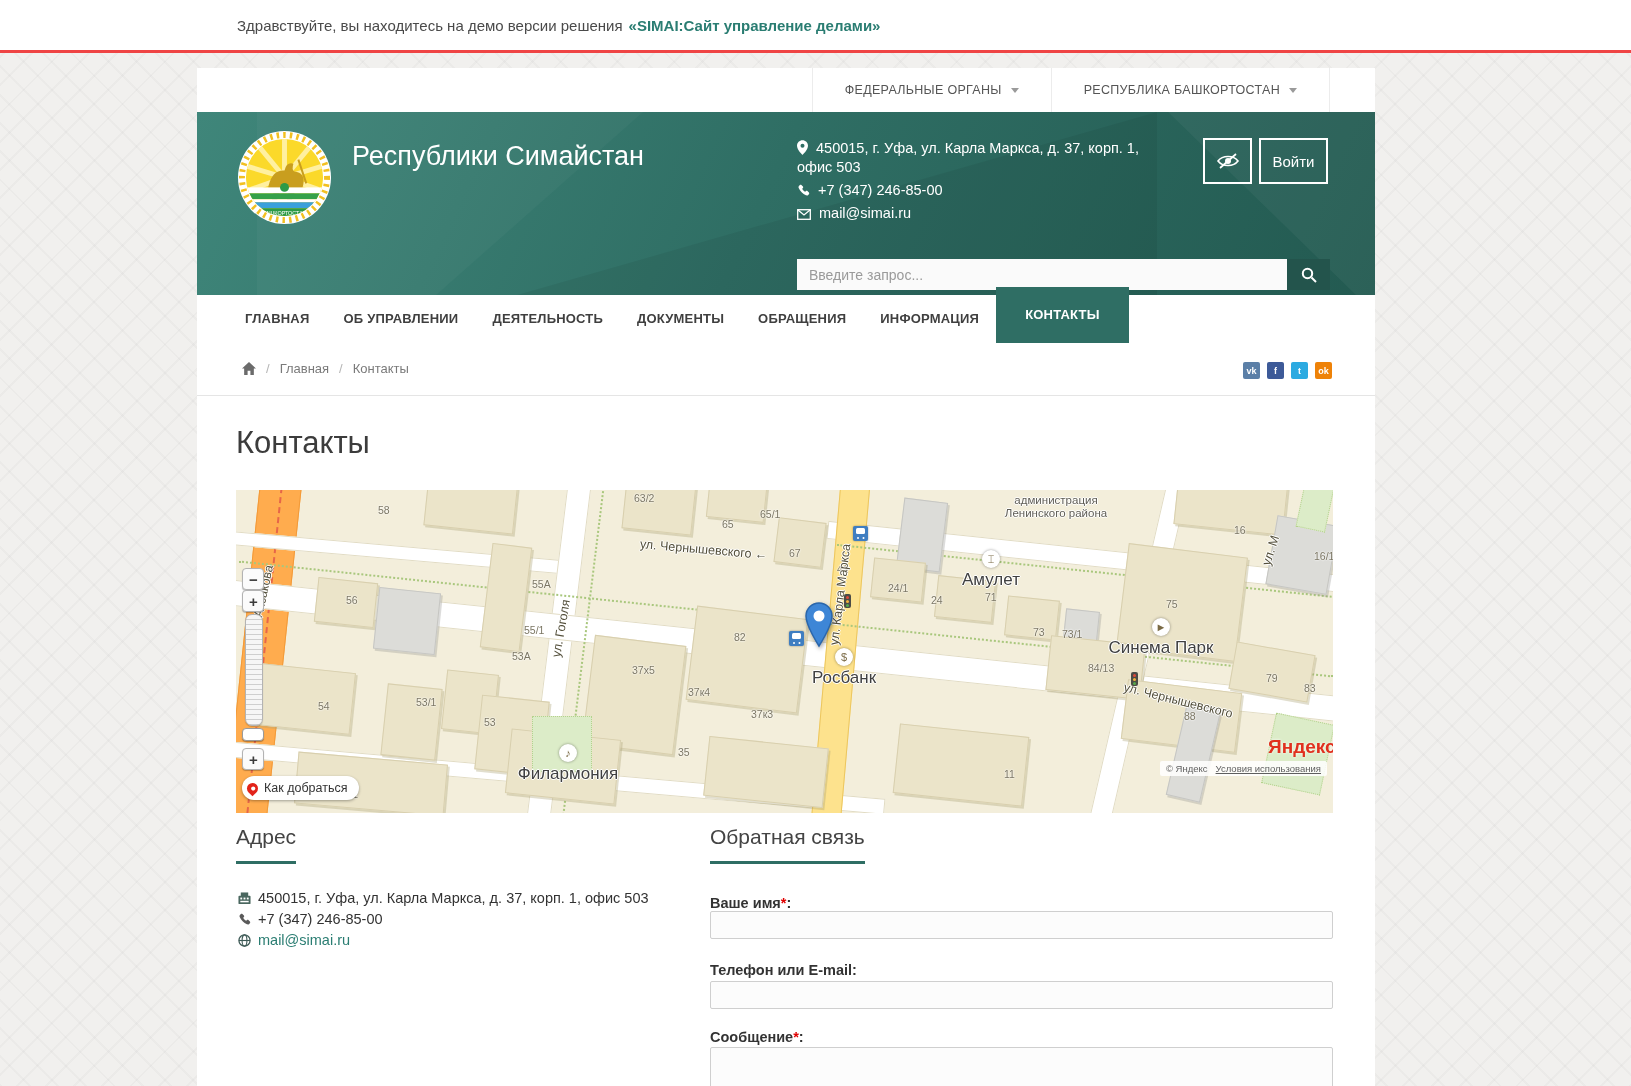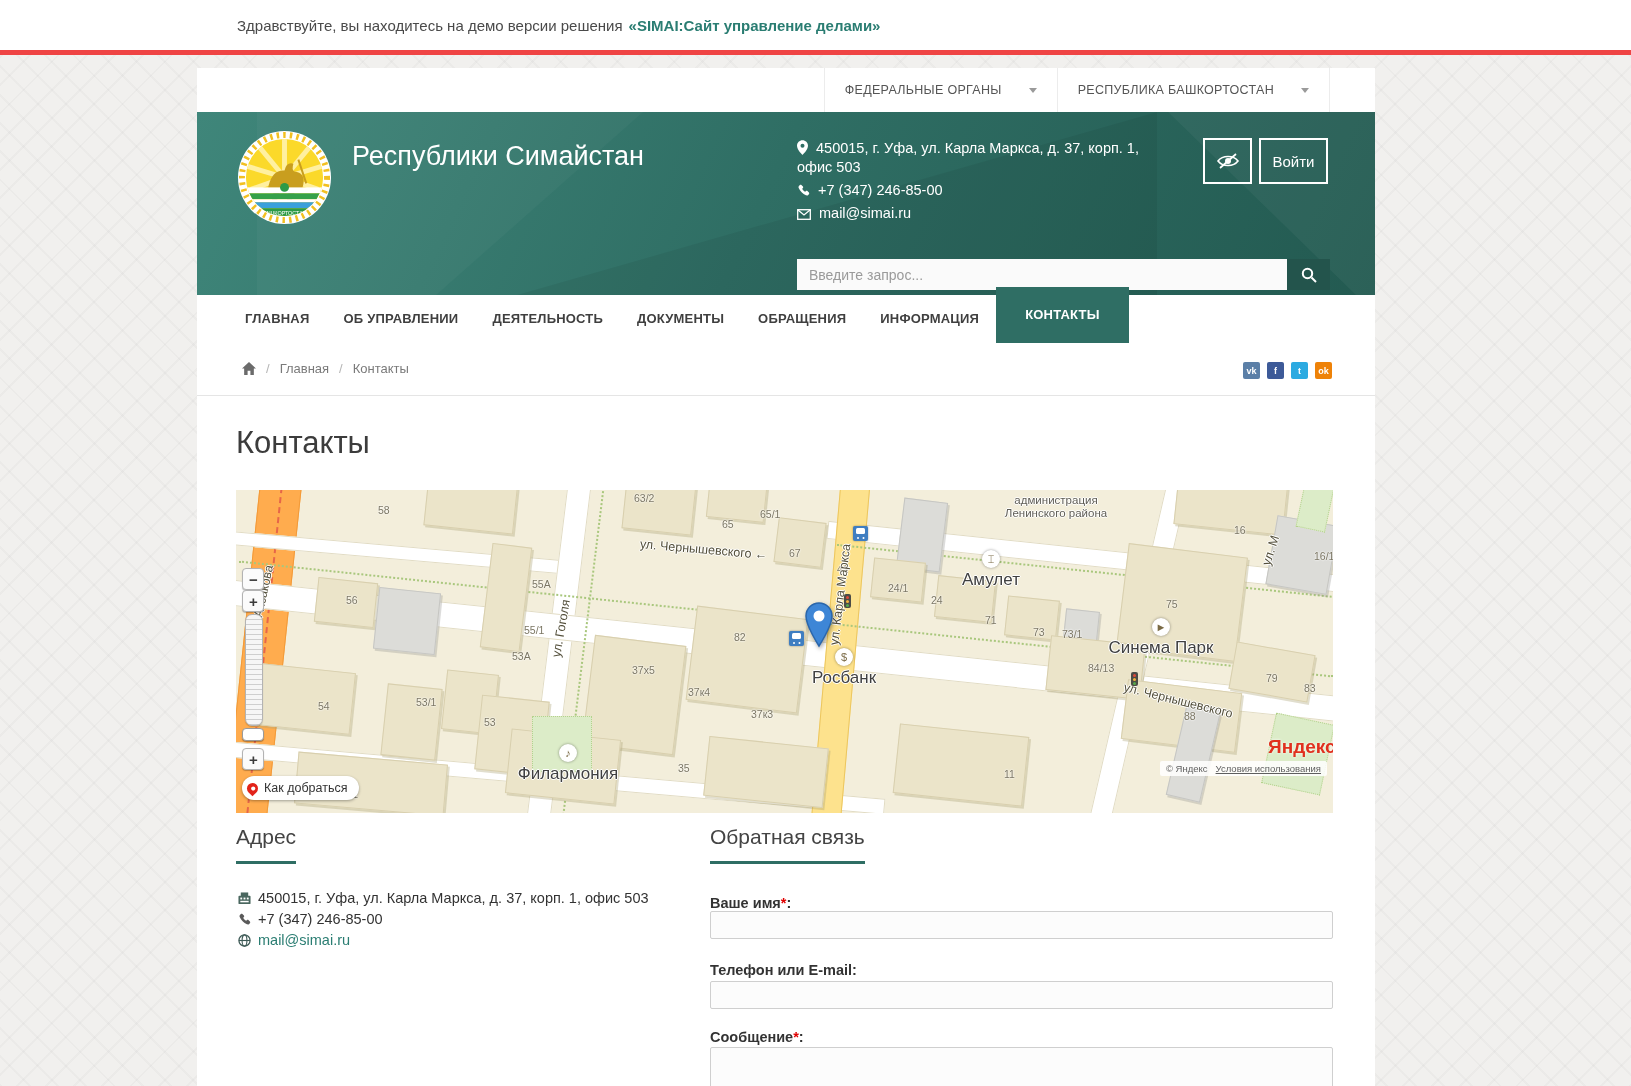--- a/index.html
+++ b/index.html
@@ -5,31 +5,31 @@
   html,body{margin:0;padding:0;}
   body{
     width:1631px;height:1086px;overflow:hidden;position:relative;
     font-family:"Liberation Sans",sans-serif;color:#333;
     background-color:#f1f0ee;
     background-image:
       repeating-linear-gradient(45deg, rgba(0,0,0,0.022) 0 2px, transparent 2px 20px),
       repeating-linear-gradient(-45deg, rgba(0,0,0,0.022) 0 2px, transparent 2px 20px);
   }
   
-  .demo-bar{position:absolute;left:0;top:0;width:100%;height:50px;background:#fff;border-bottom:5px solid #ef4444;z-index:20;}
+  .demo-bar{position:absolute;left:0;top:0;width:100%;height:50px;background:#fff;border-bottom:3px solid #ef4444;z-index:20;}
   .demo-inner{position:absolute;left:197px;width:1178px;height:50px;box-sizing:border-box;padding:0 43px 0 40px;display:flex;align-items:center;}
   .demo-msg{font-size:15px;color:#4a4a4a;white-space:nowrap;}
   .demo-link{font-size:15px;font-weight:bold;color:#2a7d72;margin-left:6px;white-space:nowrap;cursor:pointer;}
   .demo-btns{margin-left:auto;display:flex;gap:25px;}
   .ybtn{background:#f3ac02;border:1px solid #dd9c00;border-radius:3px;color:#fff;font-size:14px;font-family:inherit;padding:8px 15px;cursor:pointer;white-space:nowrap;}
   
   .page-col{position:absolute;left:197px;top:68px;width:1178px;height:1018px;background:#fff;overflow:hidden;}
   
   .top-links{position:absolute;left:0;top:0;width:100%;height:44px;display:flex;justify-content:flex-end;padding-right:45px;box-sizing:border-box;}
-  .top-link{display:flex;align-items:center;gap:27px;padding:0 20px;font-size:12.5px;letter-spacing:.3px;color:#555;border-left:1px solid #ececec;cursor:pointer;}
+  .top-link{display:flex;align-items:center;gap:9px;padding:0 32px;font-size:12.5px;letter-spacing:.3px;color:#555;border-left:1px solid #ececec;cursor:pointer;}
   .top-link:last-child{border-right:1px solid #ececec;}
   .caret{width:0;height:0;border-left:4px solid transparent;border-right:4px solid transparent;border-top:5px solid #9a9a9a;}
   
   .hdr{position:absolute;left:0;top:44px;width:100%;height:183px;background:linear-gradient(115deg,#3f867a 0%,#2f6e64 48%,#235a51 100%);overflow:hidden;}
   .hdr-deco1{position:absolute;left:320px;top:0;width:640px;height:183px;background:rgba(0,0,0,0.06);clip-path:polygon(0 100%,100% 0,100% 100%);}
   .hdr-deco2{position:absolute;right:-60px;top:-40px;width:560px;height:300px;background:rgba(255,255,255,0.045);clip-path:polygon(45% 0,100% 0,100% 100%);}
   .hdr-deco3{position:absolute;left:60px;top:-30px;width:420px;height:260px;background:rgba(255,255,255,0.03);clip-path:polygon(0 0,100% 0,30% 100%,0 100%);}
   .logo{position:absolute;left:40px;top:18px;width:95px;height:95px;}
   .site-title{position:absolute;left:155px;top:26px;font-size:27px;line-height:36px;color:#fff;font-weight:400;}
   .hdr-contacts{position:absolute;left:600px;top:27px;width:352px;color:#fff;font-size:14.5px;line-height:19px;}
@@ -299,36 +299,36 @@
         <span class="bnum" style="left: 276px; top: 160px;">53А</span>
         <span class="bnum" style="left: 180px; top: 206px;">53/1</span>
         <span class="bnum" style="left: 248px; top: 226px;">53</span>
         <span class="bnum" style="left: 398px; top: 2px;">63/2</span>
         <span class="bnum" style="left: 486px; top: 28px;">65</span>
         <span class="bnum" style="left: 524px; top: 18px;">65/1</span>
         <span class="bnum" style="left: 553px; top: 57px;">67</span>
         <span class="bnum" style="left: 601px; top: 73px;">41</span>
         <span class="bnum" style="left: 652px; top: 92px;">24/1</span>
         <span class="bnum" style="left: 695px; top: 104px;">24</span>
-        <span class="bnum" style="left: 749px; top: 124px;">71</span>
+        <span class="bnum" style="left: 749px; top: 101px;">71</span>
         <span class="bnum" style="left: 797px; top: 136px;">73</span>
         <span class="bnum" style="left: 826px; top: 138px;">73/1</span>
         <span class="bnum" style="left: 930px; top: 108px;">75</span>
         <span class="bnum" style="left: 998px; top: 34px;">16</span>
         <span class="bnum" style="left: 1078px; top: 60px;">16/1</span>
         <span class="bnum" style="left: 498px; top: 141px;">82</span>
         <span class="bnum" style="left: 396px; top: 174px;">37х5</span>
         <span class="bnum" style="left: 452px; top: 196px;">37к4</span>
         <span class="bnum" style="left: 515px; top: 218px;">37к3</span>
         <span class="bnum" style="left: 852px; top: 172px;">84/13</span>
         <span class="bnum" style="left: 1030px; top: 182px;">79</span>
         <span class="bnum" style="left: 1068px; top: 192px; text-align: center;">83</span>
         <span class="bnum" style="left: 948px; top: 220px;">88</span>
         <span class="bnum" style="left: 100px; top: 298px;">29к1</span>
-        <span class="bnum" style="left: 442px; top: 272px;">35</span>
+        <span class="bnum" style="left: 442px; top: 256px;">35</span>
         <span class="bnum" style="left: 768px; top: 278px;">11</span>
       </div>
     <div>
 
     <span class="street" style="left: 18px; top: 140px; transform: rotate(-78deg);">ул. Аксакова</span>
         <span class="street" style="left: 320px; top: 160px; transform: rotate(-80deg);">ул. Гоголя</span>
         <span class="street" style="left: 598px; top: 148px; transform: rotate(-83deg);">ул. Карла Маркса</span>
         <span class="street" style="left: 404px; top: 47px; transform: rotate(5deg);">ул. Чернышевского ←</span>
         <span class="street" style="left: 888px; top: 190px; transform: rotate(14deg);">ул. Чернышевского</span>
         <span class="street" style="left: 1030px; top: 68px; transform: rotate(-72deg);">ул. М</span>

